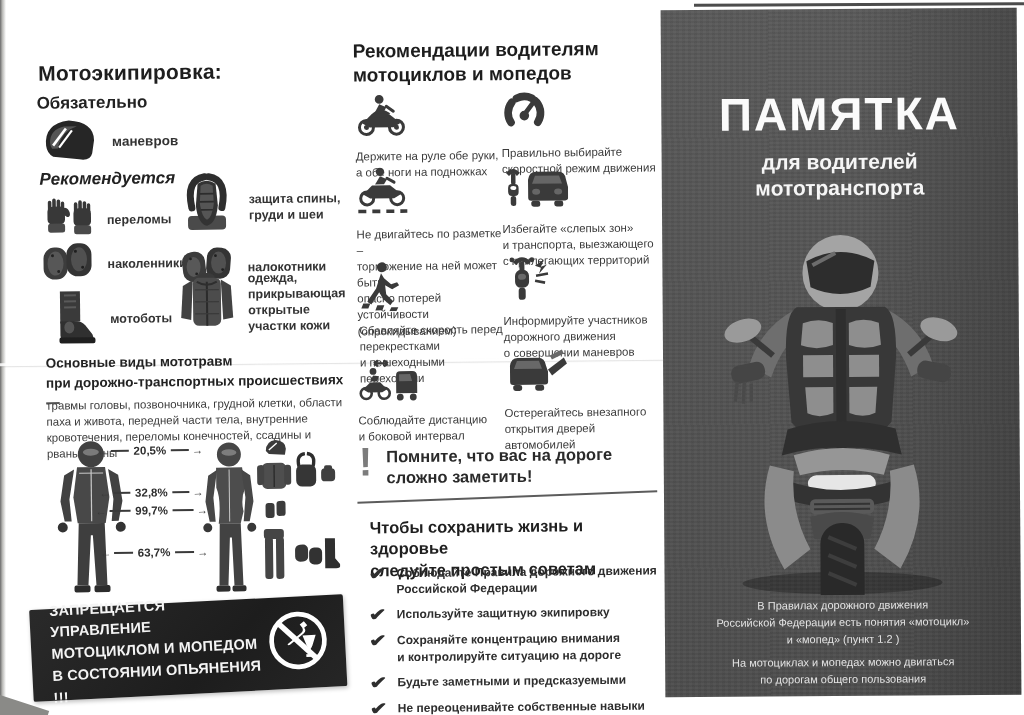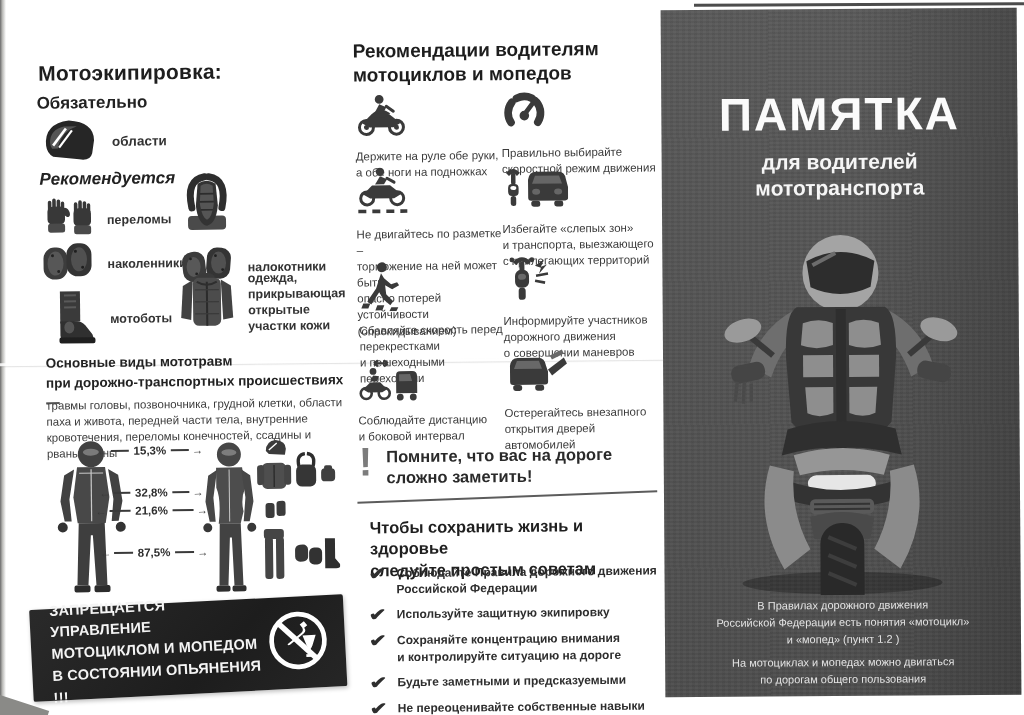--- a/index.html
+++ b/index.html
@@ -94,21 +94,21 @@
 
     <div class="equip" style="left:14px;top:62px">
       <span class="eq-icon">
         <svg width="60" height="50" viewBox="0 0 60 50">
           <path d="M7 30 Q5 8 30 5 Q55 7 55 25 L53 38 Q51 46 40 44 L14 41 Q8 38 7 30 Z" fill="#262626"></path>
           <path d="M11 27 Q11 14 25 11 L38 11 Q27 15 23 22 Q19 28 19 33 L13 33 Q11 30 11 27 Z" fill="#555"></path>
           <line x1="14" y1="30" x2="27" y2="13" stroke="#fff" stroke-width="2.6"></line>
           <line x1="20" y1="32" x2="33" y2="15" stroke="#fff" stroke-width="2.2"></line>
         </svg>
       </span>
-      <span class="eq-label" style="font-size:13.5px">области</span>
+      <span class="eq-label" style="font-size:13.5px">маневров</span>
     </div>
 
     <div class="h-sub" style="position:absolute;left:14px;top:116px;font-style:italic;">Рекомендуется</div>
 
     <div class="equip" style="left:18px;top:142px">
       <span class="eq-icon">
         <svg width="50" height="46" viewBox="0 0 50 46">
           <g fill="#383838">
             <rect x="4" y="5" width="3.6" height="11" rx="1.8"></rect>
               <rect x="8.4" y="3" width="3.6" height="12" rx="1.8"></rect>
@@ -137,20 +137,22 @@
           <path d="M14 36 Q8 8 27 5" fill="none" stroke="#2e2e2e" stroke-width="7" stroke-linecap="round"></path>
           <path d="M44 36 Q50 8 31 5" fill="none" stroke="#2e2e2e" stroke-width="7" stroke-linecap="round"></path>
           <rect x="10" y="44" width="38" height="14" rx="4" fill="#4a4a4a"></rect>
           <path d="M20 12 Q29 6 38 12 L40 34 Q38 52 29 54 Q20 52 18 34 Z" fill="#333"></path>
           <path d="M23 14 Q29 10 35 14 L36 32 Q34 46 29 48 Q24 46 22 32 Z" fill="#555"></path>
           <line x1="22" y1="22" x2="36" y2="22" stroke="#2c2c2c" stroke-width="1.6"></line>
           <line x1="22" y1="30" x2="36" y2="30" stroke="#2c2c2c" stroke-width="1.6"></line>
           <line x1="23" y1="38" x2="35" y2="38" stroke="#2c2c2c" stroke-width="1.6"></line>
         </svg>
       </span>
+      <span class="eq-label" style="white-space:pre-line">защита спины,
+груди и шеи</span>
     </div>
 
     <div class="equip" style="left:14px;top:186px">
       <span class="eq-icon">
         <svg width="54" height="46" viewBox="0 0 54 46">
           <rect x="3" y="8" width="24" height="32" rx="11" fill="#3c3c3c"></rect>
           <ellipse cx="15" cy="24" rx="8" ry="12" fill="#575757"></ellipse>
           <rect x="26" y="4" width="25" height="33" rx="11" fill="#343434"></rect>
           <ellipse cx="38.5" cy="20" rx="8" ry="12" fill="#505050"></ellipse>
           <circle cx="12" cy="16" r="1.5" fill="#222"></circle>
@@ -263,42 +265,42 @@
           <rect x="234" y="100" width="8" height="42" rx="3" fill="#454545"></rect>
           <rect x="253" y="108" width="13" height="17" rx="5" fill="#373737"></rect>
           <rect x="267" y="111" width="13" height="17" rx="5" fill="#323232"></rect>
           <path d="M283 102 L293 102 L293 122 L298 128 Q299 132 294 132 L283 132 Z" fill="#2f2f2f"></path>
         </g>
       </svg>
 
       <div class="stat" style="left:56px;top:6px;width:106px">
         <span class="arr">←</span>
           <span class="dashline"></span>
-        <span class="pct">15,3%</span>
+        <span class="pct">20,5%</span>
         <span class="dashline"></span>
           <span class="arr">→</span>
       </div>
       <div class="stat" style="left:58px;top:48px;width:104px">
         <span class="arr">←</span>
           <span class="dashline"></span>
         <span class="pct">32,8%</span>
         <span class="dashline"></span>
           <span class="arr">→</span>
       </div>
       <div class="stat" style="left:54px;top:66px;width:112px">
         <span class="arr">←</span>
           <span class="dashline"></span>
-        <span class="pct">21,6%</span>
+        <span class="pct">99,7%</span>
         <span class="dashline"></span>
           <span class="arr">→</span>
       </div>
       <div class="stat" style="left:58px;top:108px;width:108px">
         <span class="arr">←</span>
           <span class="dashline"></span>
-        <span class="pct">87,5%</span>
+        <span class="pct">63,7%</span>
         <span class="dashline"></span>
           <span class="arr">→</span>
       </div>
     </div>
 
     <div id="ban-box">
       <div id="ban-text" class="pre">ЗАПРЕЩАЕТСЯ УПРАВЛЕНИЕ
 МОТОЦИКЛОМ И МОПЕДОМ
 В СОСТОЯНИИ ОПЬЯНЕНИЯ !!!</div>
       <span>

